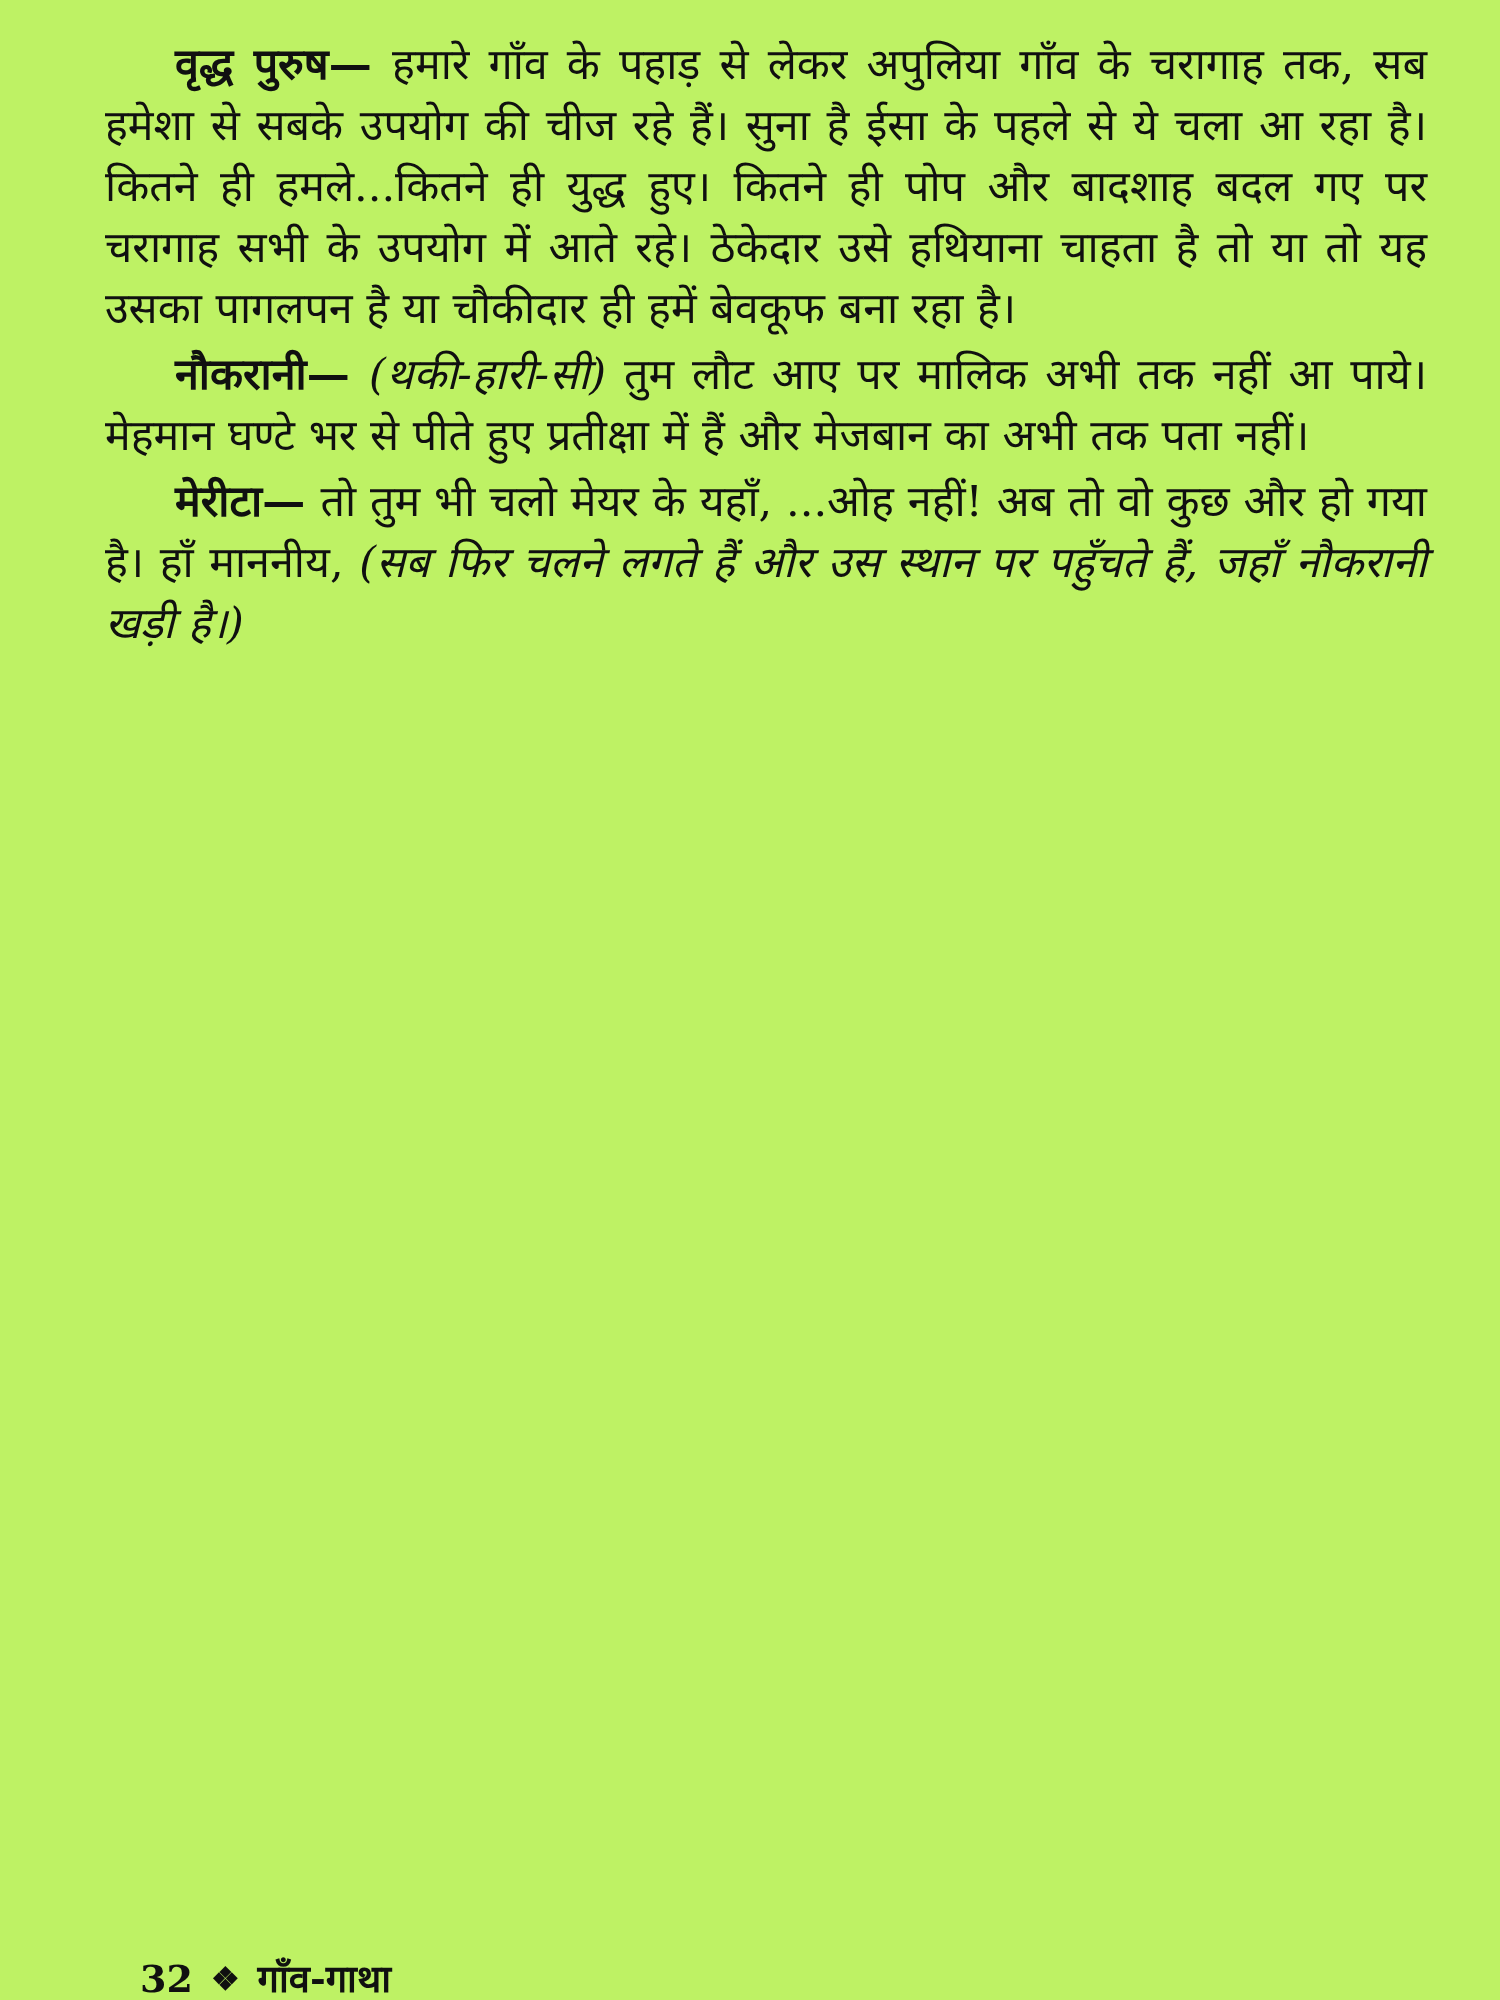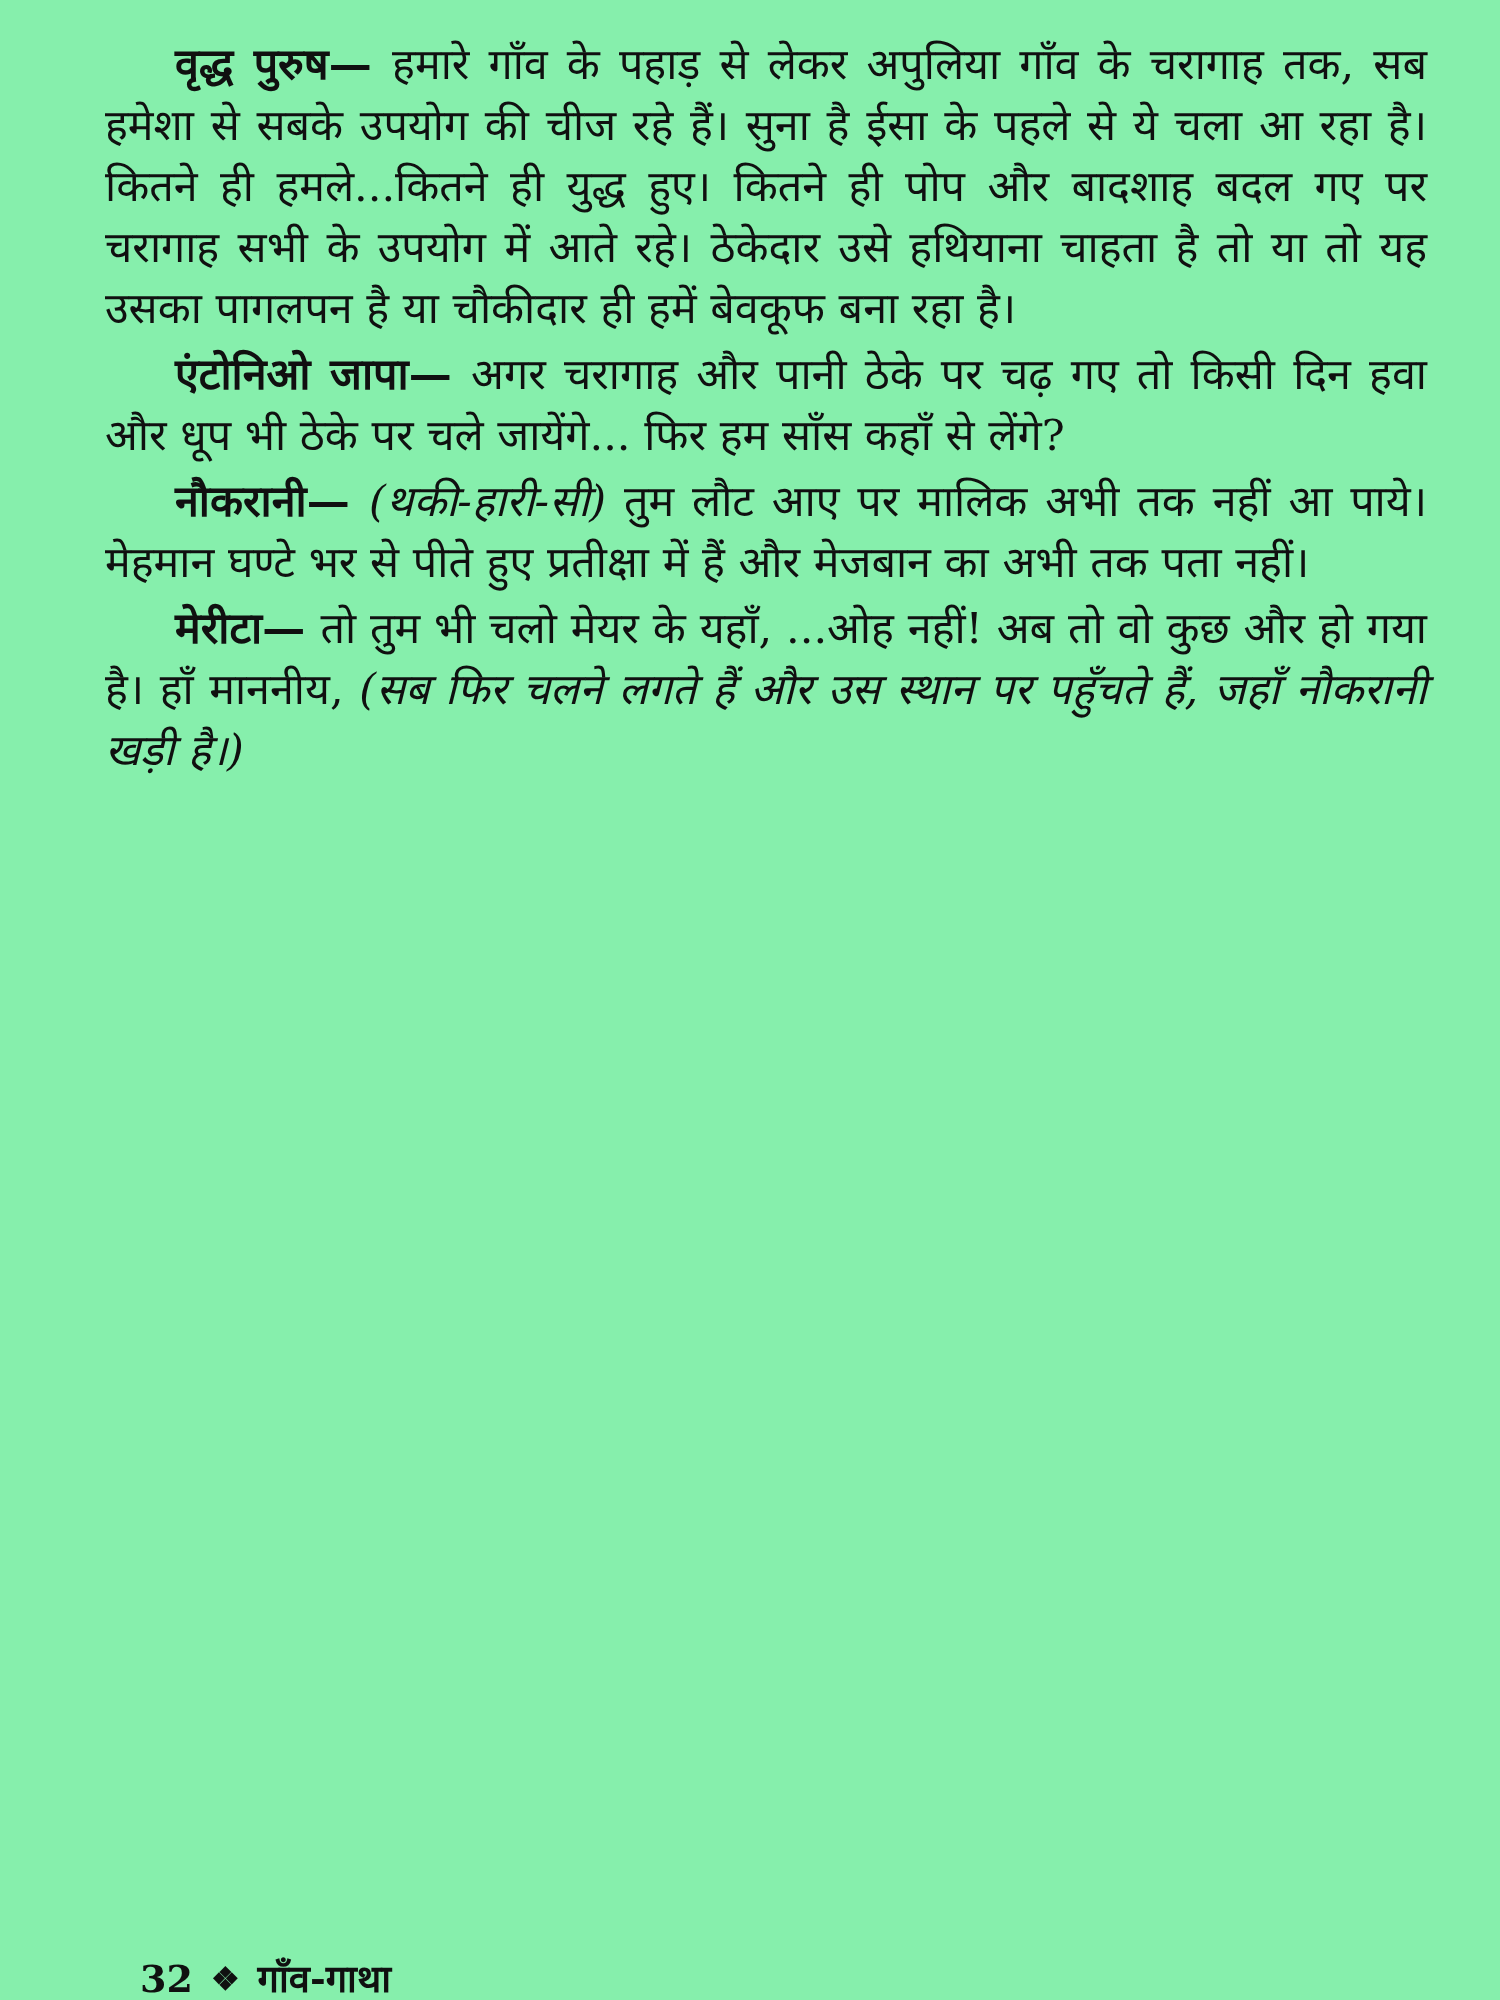--- a/index.html
+++ b/index.html
@@ -5,21 +5,21 @@
   html, body {
     margin: 0;
     padding: 0;
     background: #e8e8e8;
   }
   .page {
     position: relative;
     width: 1500px;
     height: 2000px;
     margin: 0 auto;
-    background: #86efac;
+    background: #bef264;
     color: #101010;
     overflow: hidden;
     font-family: "DejaVu Serif", "Liberation Serif", serif;
   }
   .text-block {
     position: absolute;
     left: 105px;
     top: 34px;
     width: 1322px;
     font-size: 43px;
@@ -54,21 +54,20 @@
     font-size: 32px;
     transform: translateY(-2px);
   }
 </style>
 </head>
 <body>
 
 <div class="page">
   <div class="text-block">
       <p class="para speech"><span class="b">वृद्ध पुरुष— </span><span>हमारे गाँव के पहाड़ से लेकर अपुलिया गाँव के चरागाह तक, सब हमेशा से सबके उपयोग की चीज रहे हैं। सुना है ईसा के पहले से ये चला आ रहा है। कितने ही हमले...कितने ही युद्ध हुए। कितने ही पोप और बादशाह बदल गए पर चरागाह सभी के उपयोग में आते रहे। ठेकेदार उसे हथियाना चाहता है तो या तो यह उसका पागलपन है या चौकीदार ही हमें बेवकूफ बना रहा है।</span></p>
-      <p class="para speech"><span class="b">एंटोनिओ जापा— </span><span>अगर चरागाह और पानी ठेके पर चढ़ गए तो किसी दिन हवा और धूप भी ठेके पर चले जायेंगे... फिर हम साँस कहाँ से लेंगे?</span></p>
       <p class="para speech"><span class="b">नौकरानी— </span><span class="i">(थकी-हारी-सी) </span><span>तुम लौट आए पर मालिक अभी तक नहीं आ पाये। मेहमान घण्टे भर से पीते हुए प्रतीक्षा में हैं और मेजबान का अभी तक पता नहीं।</span></p>
       <p class="para speech"><span class="b">मेरीटा— </span><span>तो तुम भी चलो मेयर के यहाँ, ...ओह नहीं! अब तो वो कुछ और हो गया है। हाँ माननीय, </span><span class="i">(सब फिर चलने लगते हैं और उस स्थान पर पहुँचते हैं, जहाँ नौकरानी खड़ी है।)</span></p>
     </div>
 
   <div class="footer">
     <span>32</span>
     <span class="sep">❖</span>
     <span>गाँव-गाथा</span>
   </div>
 </div>

